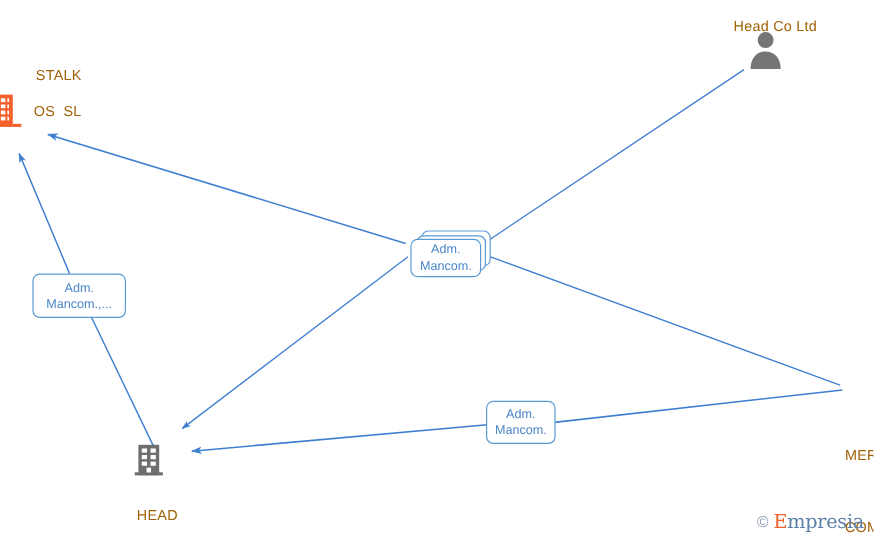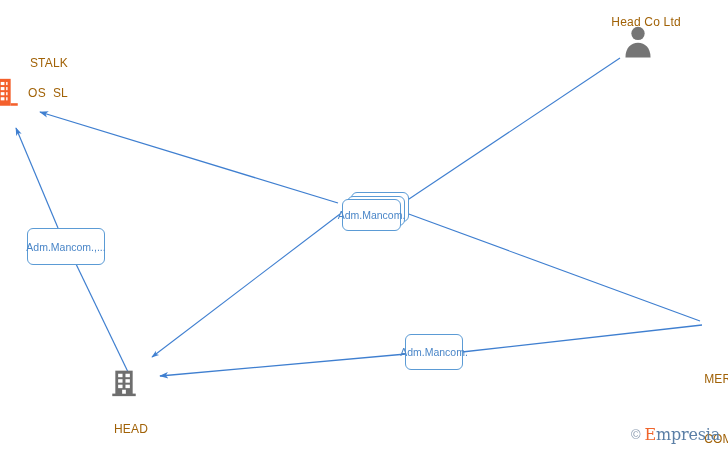--- a/index.html
+++ b/index.html
@@ -41,21 +41,21 @@
     position: absolute;
     box-sizing: border-box;
     border: 1px solid #5b9bd5;
     border-radius: 6px;
     background: #ffffff;
     color: #4a86c8;
     font-size: 10.5px;
     line-height: 14px;
     text-align: center;
     display: flex;
-    flex-direction: row;
+    flex-direction: column;
     align-items: center;
     justify-content: center;
     white-space: pre;
   }
   .rel-box .l1, .rel-box .l2 { display: block; }
   .rel-shadow {
     position: absolute;
     box-sizing: border-box;
     border: 1px solid #5b9bd5;
     border-radius: 6px;

